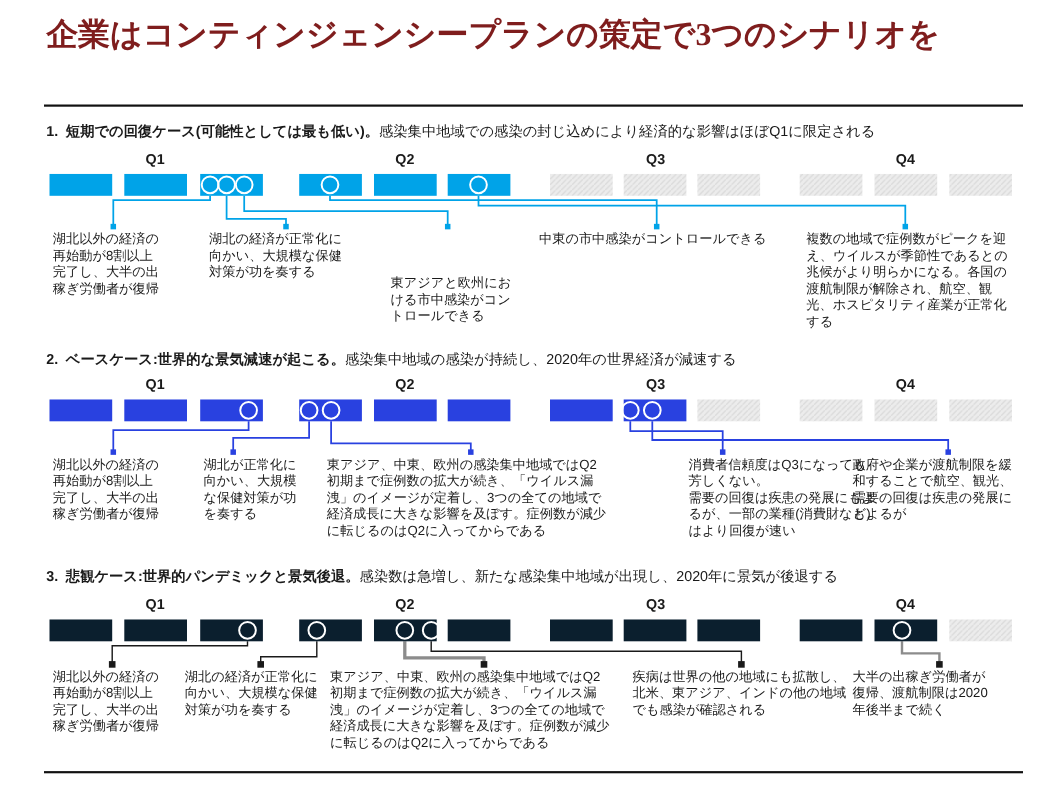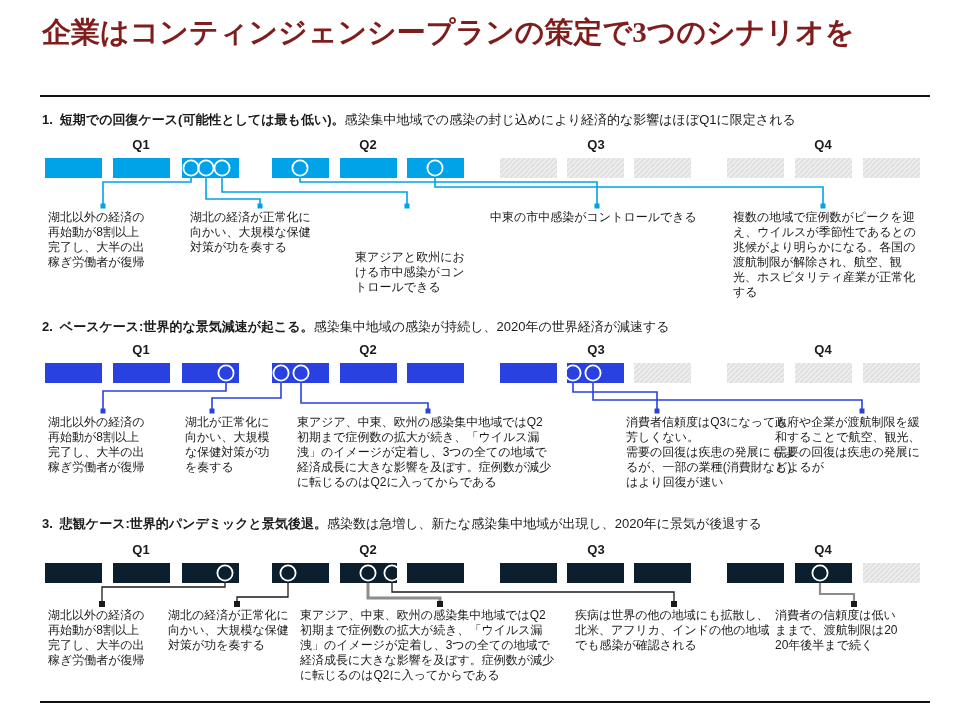--- a/index.html
+++ b/index.html
@@ -200,20 +200,20 @@
     <div class="block" style="left: 48px; top: 608px; width: 100px;">
       <p>湖北以外の経済の再始動が8割以上完了し、大半の出稼ぎ労働者が復帰</p>
     </div>
     <div class="block" style="left: 168px; top: 608px; width: 126px;">
       <p>湖北の経済が正常化に向かい、大規模な保健対策が功を奏する</p>
     </div>
     <div class="block" style="left: 300px; top: 608px; width: 256px;">
       <p>東アジア、中東、欧州の感染集中地域ではQ2初期まで症例数の拡大が続き、「ウイルス漏洩」のイメージが定着し、3つの全ての地域で経済成長に大きな影響を及ぼす。症例数が減少に転じるのはQ2に入ってからである</p>
     </div>
     <div class="block" style="left: 575px; top: 608px; width: 198px;">
-      <p>疾病は世界の他の地域にも拡散し、北米、アフリカ、インドの他の地域でも感染が確認される</p>
+      <p>疾病は世界の他の地域にも拡散し、北米、東アジア、インドの他の地域でも感染が確認される</p>
     </div>
     <div class="block" style="left: 775px; top: 608px; width: 124px;">
-      <p>消費者の信頼度は低いままで、渡航制限は2020年後半まで続く</p>
+      <p>大半の出稼ぎ労働者が復帰、渡航制限は2020年後半まで続く</p>
     </div>
   </div>
 
 <div class="bottom-rule"></div>
 
 </body></html>

